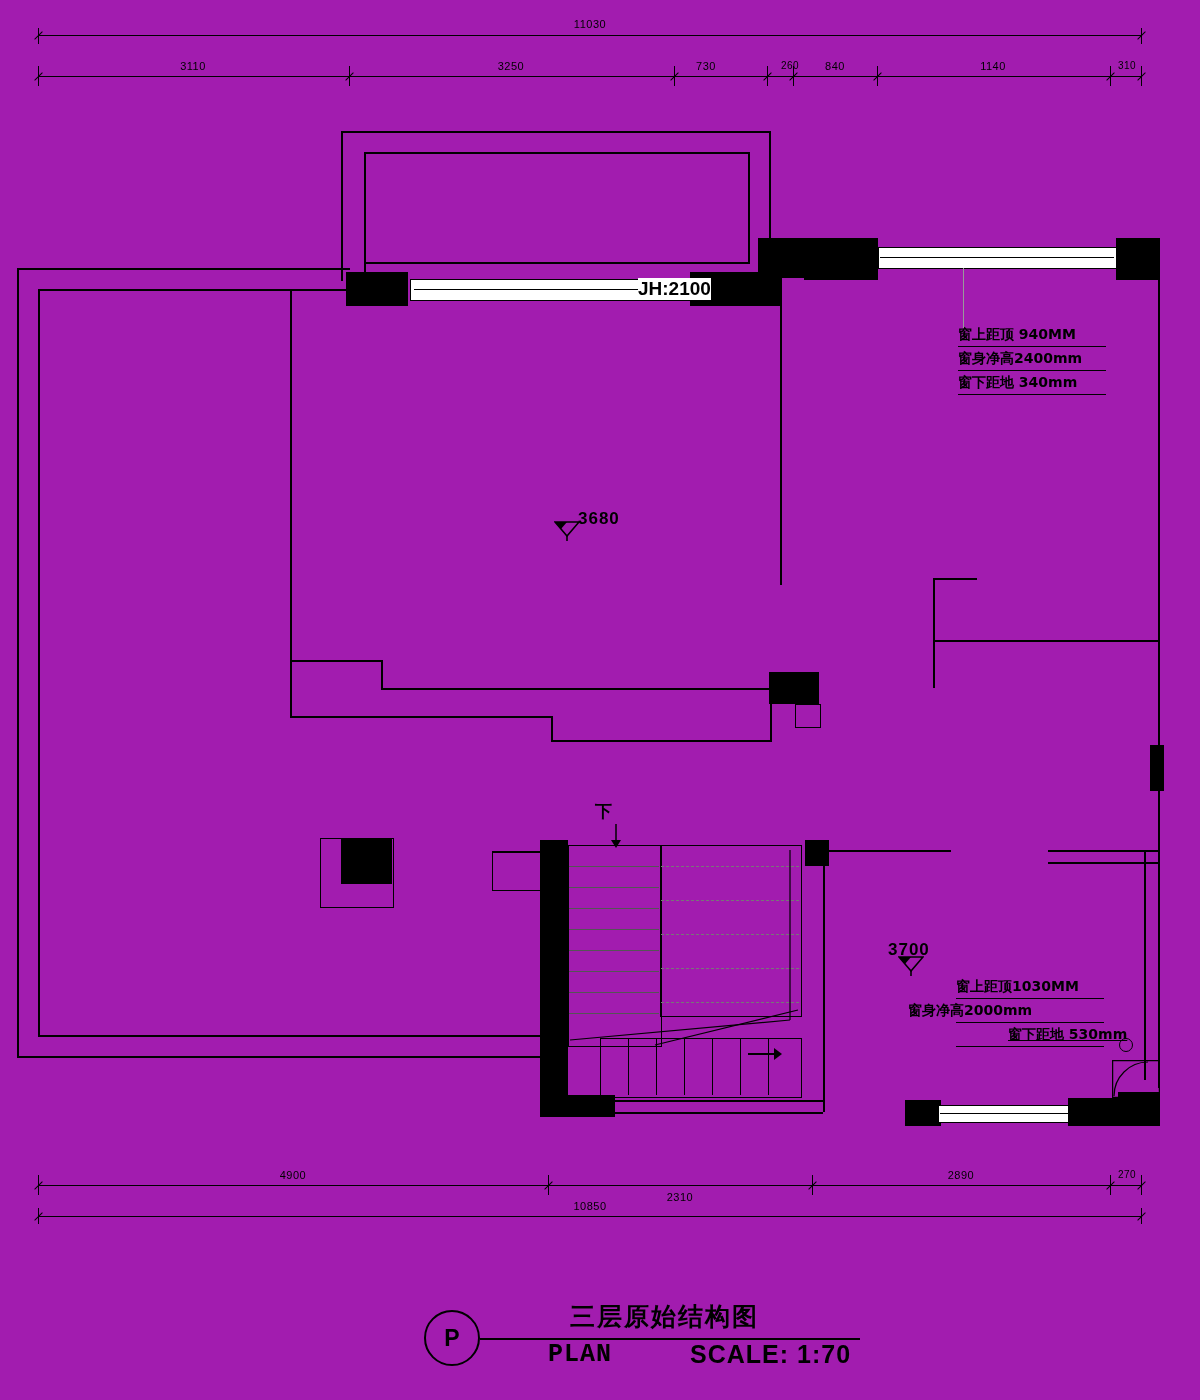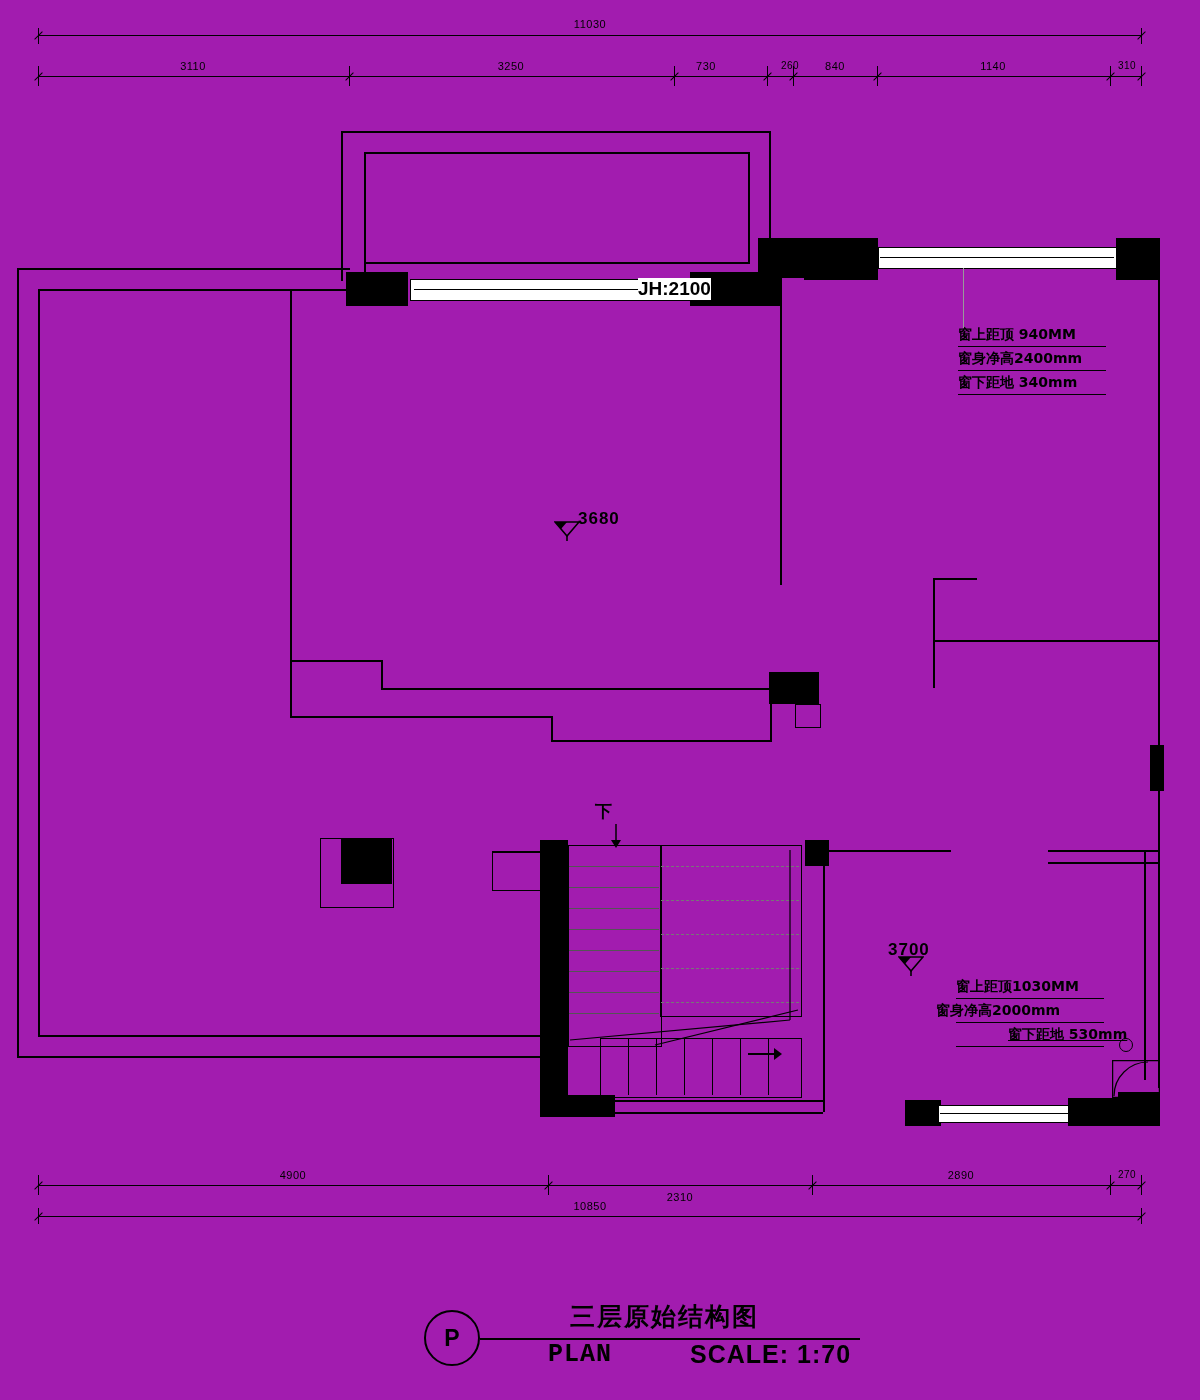--- a/index.html
+++ b/index.html
@@ -329,21 +329,21 @@
     <div class="note cn" style="left:958px; top:350px;">窗身净高2400mm</div>
     <div class="leader" style="left:958px; top:370px; width:148px;"></div>
     <div class="note cn" style="left:958px; top:374px;">窗下距地  340mm</div>
     <div class="leader" style="left:958px; top:394px; width:148px;"></div>
     <div class="vline1" style="left:963px; top:268px; height:60px; background:#999;"></div>
   </div>
 
   <div>
     <div class="note cn" style="left:956px; top:978px;">窗上距顶1030MM</div>
     <div class="leader" style="left:956px; top:998px; width:148px;"></div>
-    <div class="note cn" style="left:936px; top:1002px;">窗身净高2000mm</div>
+    <div class="note cn" style="left:908px; top:1002px;">窗身净高2000mm</div>
     <div class="leader" style="left:956px; top:1022px; width:148px;"></div>
     <div class="note cn" style="left:1008px; top:1026px;text-decoration:underline;">窗下距地  530mm</div>
     <div class="leader" style="left:956px; top:1046px; width:148px;"></div>
   </div>
 
   <div>
     <div class="dimline" style="left:38px; top:1185px; width:1103px;"></div>
     <div class="dimvline" style="left:38px; top:1175px; height:20px;"></div>
     <div class="dimvline" style="left:548px; top:1175px; height:20px;"></div>
     <div class="dimvline" style="left:812px; top:1175px; height:20px;"></div>

